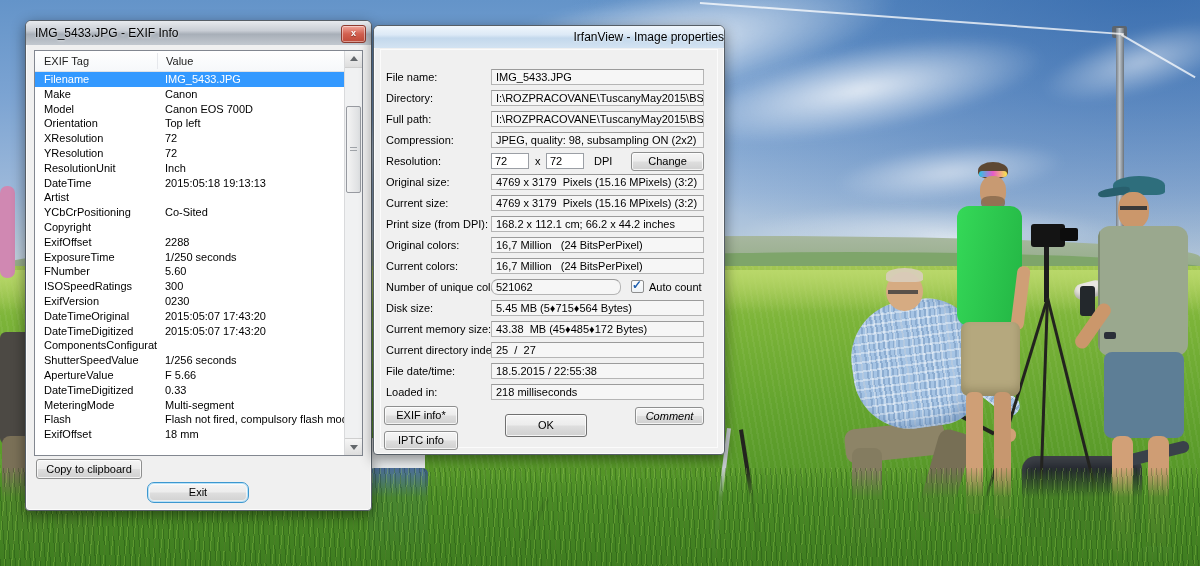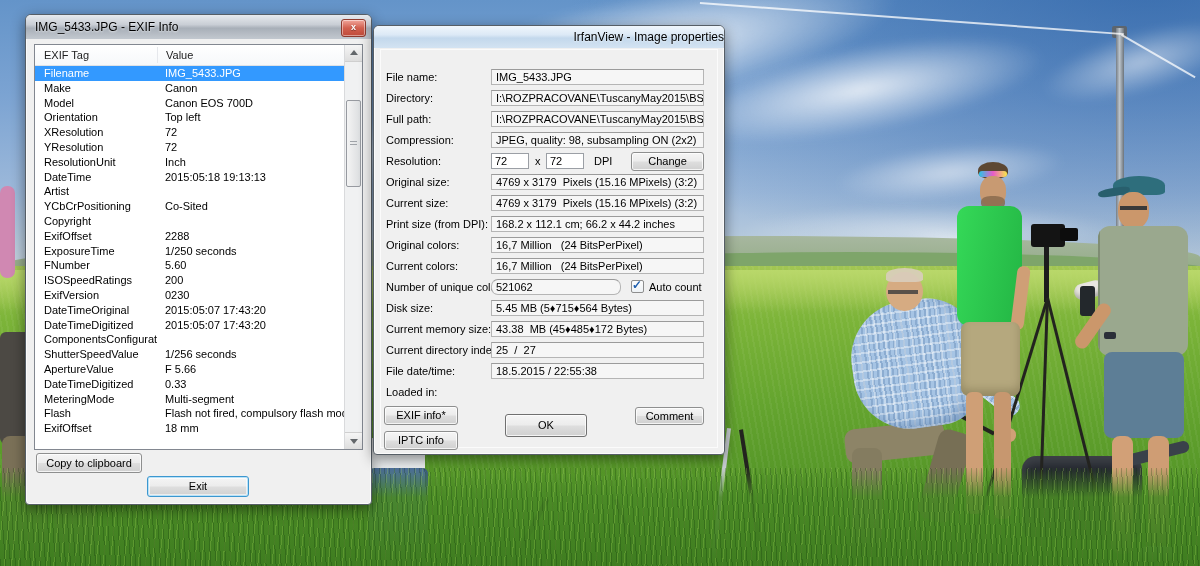--- a/index.html
+++ b/index.html
@@ -53,21 +53,21 @@
   .tb-blue{height:22px;line-height:22px;
        background:linear-gradient(to bottom,#f0f6fc 0%,#dcе9f6 40%,#c3d8ec 55%,#d3e3f2 100%);
        background:linear-gradient(to bottom,#f0f6fc 0%,#dce9f6 40%,#c3d8ec 55%,#d3e3f2 100%);text-align:right;}
   .closebtn{position:absolute;right:5px;top:4px;width:23px;height:16px;cursor:pointer;
        background:linear-gradient(to bottom,#f2a79b,#d2604f 50%,#bf4a39);
        border:1px solid #8e3a2e;border-radius:3px;color:#fff;font-size:9px;font-weight:bold;
        text-align:center;line-height:14px;box-shadow:inset 0 0 0 1px rgba(255,255,255,.45);
        text-shadow:0 1px 1px rgba(0,0,0,.4);}
 
   
-  .exif-win{left:25px;top:14px;width:345px;height:489px;}
+  .exif-win{left:25px;top:20px;width:345px;height:489px;}
   .listbox{position:absolute;left:8px;top:29px;width:329px;height:406px;background:#fff;
        border:1px solid #828790;box-sizing:border-box;padding-left:28px;}
   .lheader{position:absolute;left:0;top:0;right:17px;height:20px;font-size:11px;color:#222;
        background:linear-gradient(#ffffff,#f6f8fa);border-bottom:1px solid #dfe2e6;
        display:flex;align-items:center;}
   .lheader .hc1{width:113px;padding-left:9px;border-right:1px solid #e6e8ec;height:16px;line-height:16px;}
   .lheader .hc2{padding-left:8px;height:16px;line-height:16px;}
   .lrows{position:absolute;left:0;top:21px;right:17px;bottom:0;overflow:hidden;}
   .lrow{height:14.8px;line-height:14.6px;font-size:11px;display:flex;white-space:nowrap;color:#000;}
   .lrow .c1{width:113px;padding-left:9px;flex:none;overflow:hidden;}
@@ -85,21 +85,21 @@
           border-radius:2px;background:linear-gradient(to right,#f4f4f4,#dcdee0);}
   .sthumb::after{content:"";position:absolute;left:3px;right:3px;top:50%;height:6px;margin-top:-3px;
           background:repeating-linear-gradient(to bottom,#9fa3a8 0 1px, transparent 1px 3px);}
 
   .btn{position:absolute;box-sizing:border-box;text-align:center;font-size:11px;color:#000;cursor:pointer;
        background:linear-gradient(to bottom,#f5f5f5,#ececec 48%,#dedede 52%,#d0d0d0);
        border:1px solid #8e8f8f;border-radius:3px;
        box-shadow:inset 0 0 0 1px rgba(255,255,255,.75);}
   .copy-btn{left:10px;top:438px;width:106px;height:20px;line-height:18px;}
   .exit-btn{left:121px;top:461px;width:102px;height:21px;line-height:19px;
-       border-color:#3c97cf;box-shadow:inset 0 0 0 1px #b9e2f8, inset 0 0 0 2px rgba(255,255,255,.6);}
+       border-color:#3c97cf;box-shadow:inset 0 0 0 1px #b9e2f8, inset 0 0 0 2px rgba(255,255,255,.6);border-radius:7px;}
 
   
   .props-win{left:373px;top:25px;width:350px;height:428px;}
   .pcontent{position:absolute;left:6px;top:23px;right:6px;bottom:6px;box-sizing:border-box;
        padding:20px 6px 0 6px;box-shadow:inset 0 0 0 1px #fbfbfb;}
   .prow{position:relative;height:16px;margin-bottom:5px;}
   .plabel{position:absolute;left:0;top:2px;font-size:11px;color:#000;white-space:nowrap;}
   .pbox{position:absolute;left:105px;top:0;width:213px;height:16px;box-sizing:border-box;
        border:1px solid #b5b5b5;border-top-color:#9b9b9b;background:#f6f6f6;
        font-size:11px;line-height:13px;padding:1px 2px 0 4px;white-space:pre;overflow:hidden;color:#000;}
@@ -108,21 +108,21 @@
        background:#fff;font-size:11px;font-family:"Liberation Sans",sans-serif;padding:0 3px;}
   .sep,.unit{position:absolute;top:2px;font-size:11px;color:#000;}
   .change-btn{left:245px;top:-1px;width:73px;height:19px;line-height:17px;}
   .cb{position:absolute;left:245px;top:1px;width:13px;height:13px;box-sizing:border-box;cursor:pointer;
       border:1px solid #8e8e8e;border-radius:2px;background:linear-gradient(#fdfdfd,#eef2f5);}
   .cb .check{position:absolute;left:0px;top:-3px;font-size:12px;font-weight:bold;color:#1f5fae;}
   .cb-label{position:absolute;left:263px;top:2px;font-size:11px;color:#000;}
   .exif-btn{left:10px;top:380px;width:74px;height:19px;line-height:17px;}
   .iptc-btn{left:10px;top:405px;width:74px;height:19px;line-height:17px;}
   .ok-btn{left:131px;top:388px;width:82px;height:23px;line-height:21px;border-color:#707070;}
-  .comment-btn{left:261px;top:381px;width:69px;height:18px;line-height:16px;}
+  .comment-btn{left:261px;top:381px;width:69px;height:18px;line-height:16px;font-style:italic;}
 </style>
 </head>
 <body>
 
 <div class="stage">
 
   <div class="bg sky"></div>
   <div class="bg sky-deep"></div>
   <div class="bg cloud" style="left:300px;top:-30px;width:700px;height:160px;transform:rotate(-12deg);opacity:.95;"></div>
   <div class="bg cloud" style="left:600px;top:30px;width:520px;height:120px;transform:rotate(-10deg);opacity:.85;"></div>
@@ -281,21 +281,21 @@
           </div>
 
           <div class="lrow">
             <span class="c1">FNumber</span>
             <span class="c2">5.60</span>
           </div>
 
 
           <div class="lrow">
             <span class="c1">ISOSpeedRatings</span>
-            <span class="c2">200</span>
+            <span class="c2">300</span>
           </div>
 
           <div class="lrow">
             <span class="c1">ExifVersion</span>
             <span class="c2">0230</span>
           </div>
 
           <div class="lrow">
             <span class="c1">DateTimeOriginal</span>
             <span class="c2">2015:05:07 17:43:20</span>
@@ -427,20 +427,21 @@
       <div class="prow">
           <span class="plabel">Current directory index:</span>
           <span class="pbox">25  /  27</span>
         </div>
       <div class="prow">
           <span class="plabel">File date/time:</span>
           <span class="pbox">18.5.2015 / 22:55:38</span>
         </div>
       <div class="prow">
           <span class="plabel">Loaded in:</span>
+          <span class="pbox">218 milliseconds</span>
         </div>
     </div>
 
     <div class="btn exif-btn">EXIF info*</div>
     <div class="btn iptc-btn">IPTC info</div>
     <div class="btn ok-btn">OK</div>
     <div class="btn comment-btn">Comment</div>
   </div>
 
 </div>

